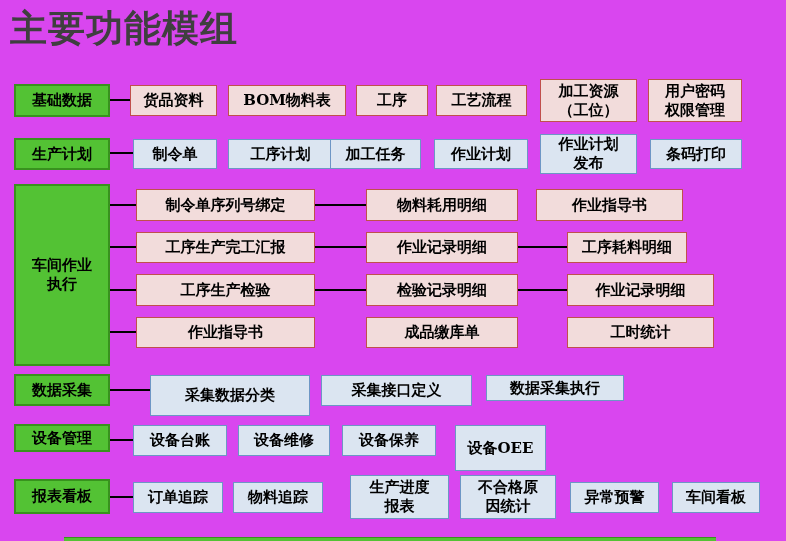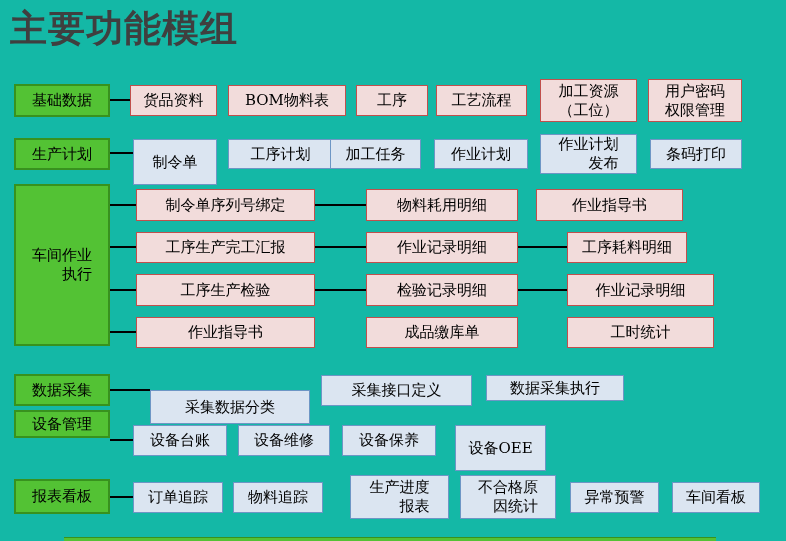--- a/index.html
+++ b/index.html
@@ -1,39 +1,39 @@
 <!DOCTYPE html>
 <html style="--title-color: #3F3F3F; --category-fill: #53C234; --category-border: #38921E; --pink-fill: #F2DCDB; --pink-border: #C0504D; --blue-fill: #DBE5F1; --blue-border: #6D96C5; --connector: #000000;"><head>
 <meta charset="utf-8">
 <style>
   * { margin:0; padding:0; box-sizing:border-box; }
   html,body { background:#ffffff; }
   body { font-family:"Liberation Sans", sans-serif; }
   .canvas {
     position:relative;
     width:786px; height:541px;
-    background:#14b8a6;
+    background:#d946ef;
     overflow:hidden;
   }
   .title {
     position:absolute;
     left:10px; top:4px;
     font-size:37px;
     font-weight:bold;
     letter-spacing:1px;
     color:var(--title-color, #3F3F3F);
     font-family:"Liberation Sans", sans-serif;
   }
   .box {
     position:absolute;
     display:flex;
     align-items:center;
     justify-content:center;
-    text-align:right;
-    font-weight:normal;
+    text-align:center;
+    font-weight:bold;
     font-size:15px;
     line-height:1.25;
     color:#000;
     white-space:pre-line;
     font-family:"DejaVu Serif", serif;
     padding:12px 2px;
   }
   .green {
     background:var(--category-fill, #53C234);
     border:2px solid var(--category-border, #38921E);
@@ -60,24 +60,24 @@
 </style>
 </head>
 <body>
 
 <div class="canvas">
 
   <h1 class="title">主要功能模组</h1>
 
   <div class="box green" style="left:14px;top:84px;width:96px;height:33px">基础数据</div>
   <div class="box green" style="left:14px;top:138px;width:96px;height:32px">生产计划</div>
-  <div class="box green" style="left:14px;top:184px;width:96px;height:162px">车间作业
+  <div class="box green" style="left:14px;top:184px;width:96px;height:182px">车间作业
 执行</div>
   <div class="box green" style="left:14px;top:374px;width:96px;height:32px">数据采集</div>
-  <div class="box green" style="left:14px;top:410px;width:96px;height:24px">设备管理</div>
+  <div class="box green" style="left:14px;top:424px;width:96px;height:24px">设备管理</div>
   <div class="box green" style="left:14px;top:479px;width:96px;height:35px">报表看板</div>
 
   <div class="connector" style="left:110px;top:99px;width:20px"></div>
   <div class="connector" style="left:110px;top:152px;width:23px"></div>
   <div class="connector" style="left:110px;top:204px;width:26px"></div>
   <div class="connector" style="left:110px;top:246px;width:26px"></div>
   <div class="connector" style="left:110px;top:289px;width:26px"></div>
   <div class="connector" style="left:110px;top:331px;width:26px"></div>
   <div class="connector" style="left:315px;top:204px;width:51px"></div>
   <div class="connector" style="left:315px;top:246px;width:51px"></div>
@@ -90,21 +90,21 @@
 
   <div class="box pink" style="left:130px;top:85px;width:87px;height:31px">货品资料</div>
   <div class="box pink" style="left:228px;top:85px;width:118px;height:31px">BOM物料表</div>
   <div class="box pink" style="left:356px;top:85px;width:72px;height:31px">工序</div>
   <div class="box pink" style="left:436px;top:85px;width:91px;height:31px">工艺流程</div>
   <div class="box pink" style="left:540px;top:79px;width:97px;height:43px">加工资源
 （工位）</div>
   <div class="box pink" style="left:648px;top:79px;width:94px;height:43px">用户密码
 权限管理</div>
 
-  <div class="box blue" style="left:133px;top:139px;width:84px;height:46px">制令单</div>
+  <div class="box blue" style="left:133px;top:139px;width:84px;height:30px">制令单</div>
   <div class="box blue" style="left:228px;top:139px;width:105px;height:30px">工序计划</div>
   <div class="box blue" style="left:330px;top:139px;width:91px;height:30px">加工任务</div>
   <div class="box blue" style="left:434px;top:139px;width:94px;height:30px">作业计划</div>
   <div class="box blue" style="left:540px;top:134px;width:97px;height:40px">作业计划
 发布</div>
   <div class="box blue" style="left:650px;top:139px;width:92px;height:30px">条码打印</div>
 
   <div class="box pink" style="left:136px;top:189px;width:179px;height:32px">制令单序列号绑定</div>
   <div class="box pink" style="left:136px;top:232px;width:179px;height:31px">工序生产完工汇报</div>
   <div class="box pink" style="left:136px;top:274px;width:179px;height:32px">工序生产检验</div>
@@ -113,21 +113,21 @@
   <div class="box pink" style="left:366px;top:189px;width:152px;height:32px">物料耗用明细</div>
   <div class="box pink" style="left:366px;top:232px;width:152px;height:31px">作业记录明细</div>
   <div class="box pink" style="left:366px;top:274px;width:152px;height:32px">检验记录明细</div>
   <div class="box pink" style="left:366px;top:317px;width:152px;height:31px">成品缴库单</div>
 
   <div class="box pink" style="left:536px;top:189px;width:147px;height:32px">作业指导书</div>
   <div class="box pink" style="left:567px;top:232px;width:120px;height:31px">工序耗料明细</div>
   <div class="box pink" style="left:567px;top:274px;width:147px;height:32px">作业记录明细</div>
   <div class="box pink" style="left:567px;top:317px;width:147px;height:31px">工时统计</div>
 
-  <div class="box blue" style="left:150px;top:390px;width:160px;height:34px">采集数据分类</div>
+  <div class="box blue" style="left:150px;top:375px;width:160px;height:41px">采集数据分类</div>
   <div class="box blue" style="left:321px;top:375px;width:151px;height:31px">采集接口定义</div>
   <div class="box blue" style="left:486px;top:375px;width:138px;height:20px">数据采集执行</div>
 
   <div class="box blue" style="left:133px;top:425px;width:94px;height:31px">设备台账</div>
   <div class="box blue" style="left:238px;top:425px;width:92px;height:31px">设备维修</div>
   <div class="box blue" style="left:342px;top:425px;width:94px;height:31px">设备保养</div>
   <div class="box blue" style="left:455px;top:425px;width:91px;height:46px">设备OEE</div>
 
   <div class="box blue" style="left:133px;top:482px;width:90px;height:31px">订单追踪</div>
   <div class="box blue" style="left:233px;top:482px;width:90px;height:31px">物料追踪</div>

